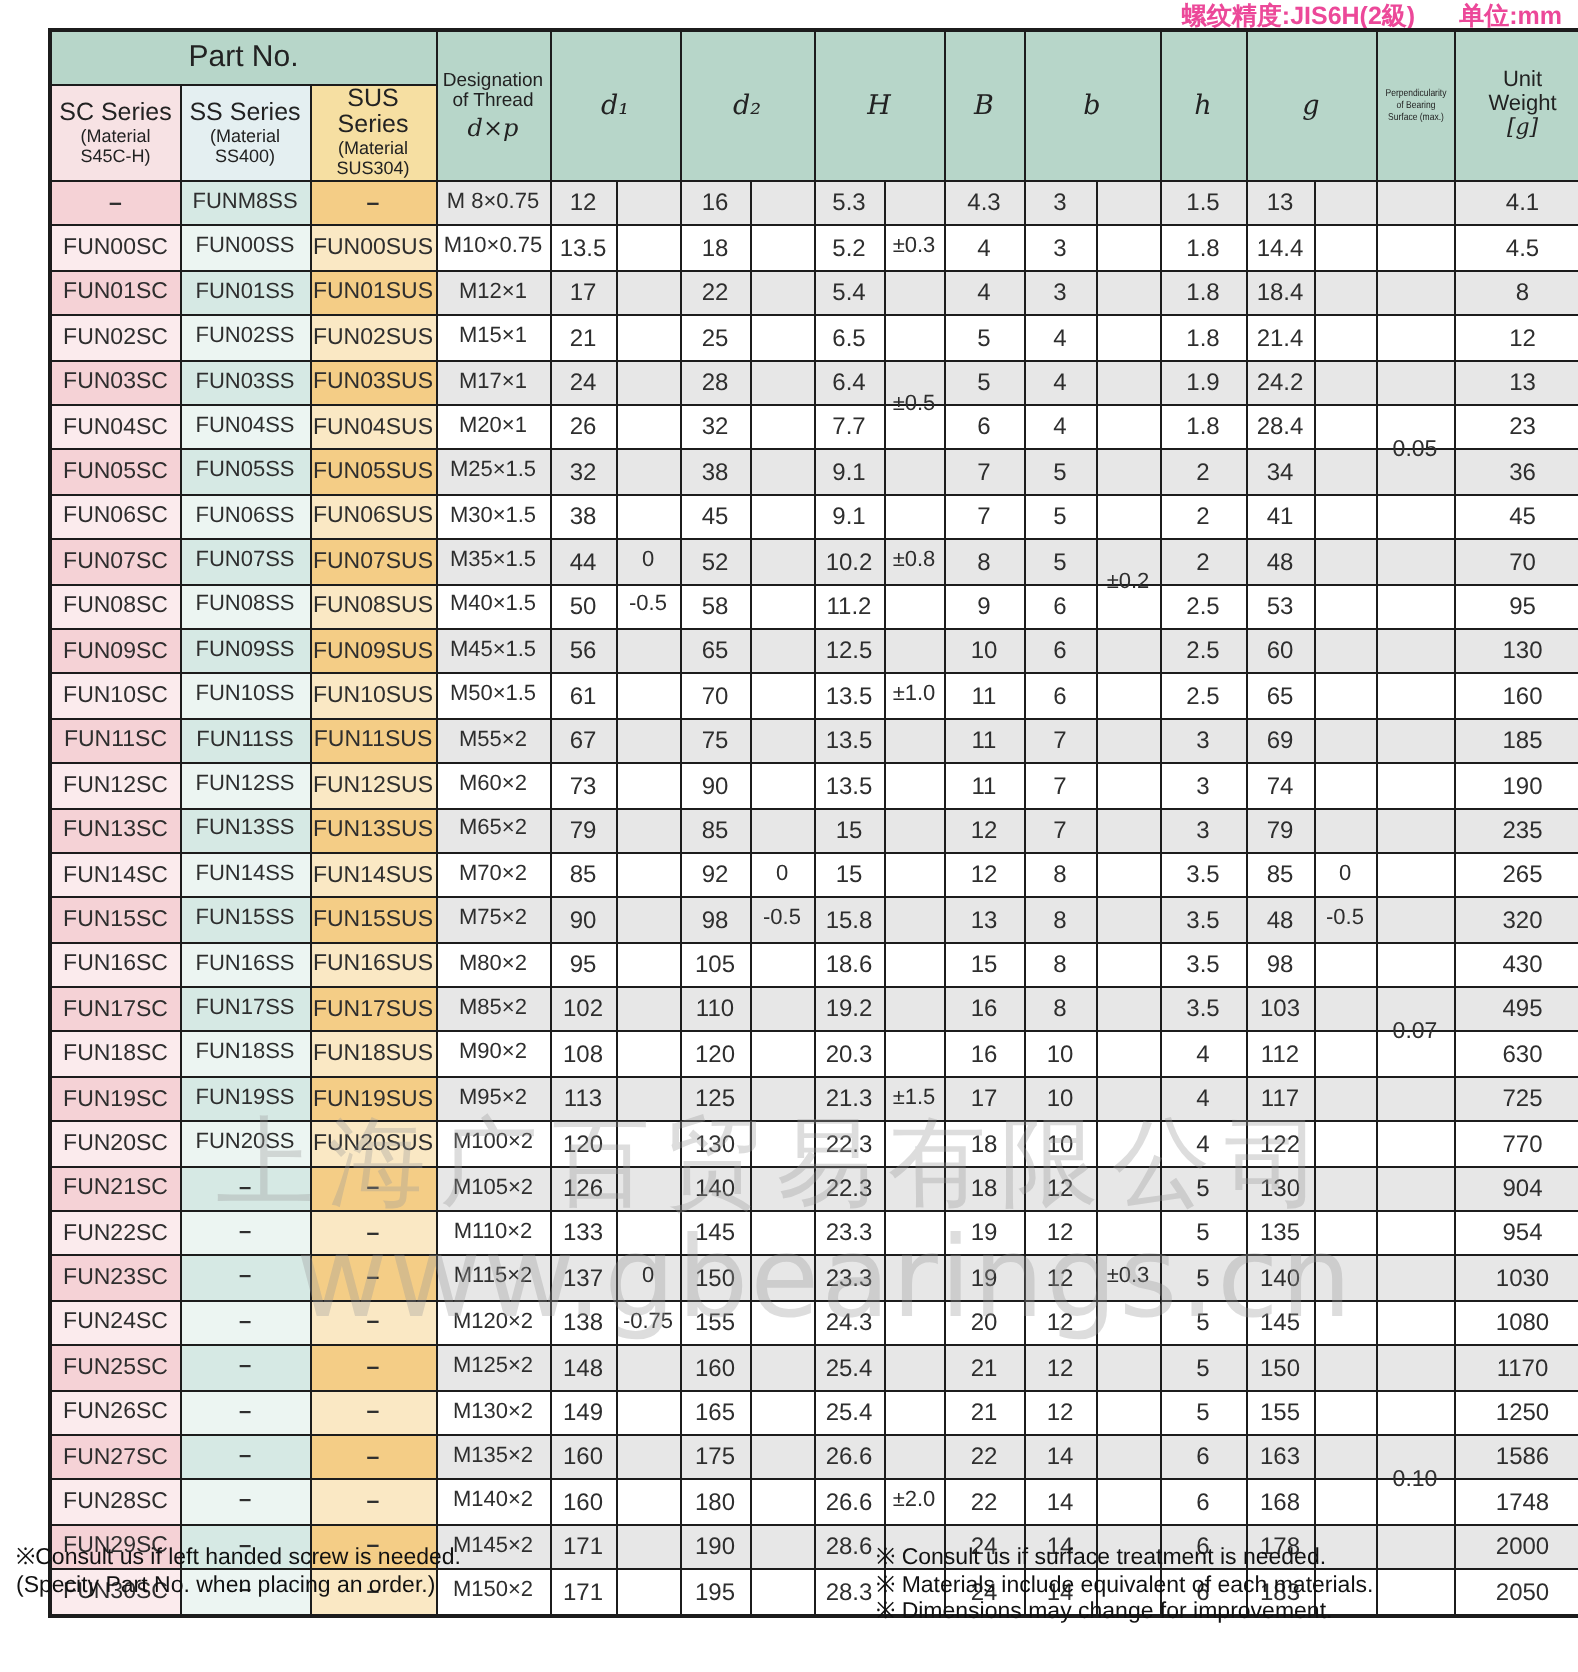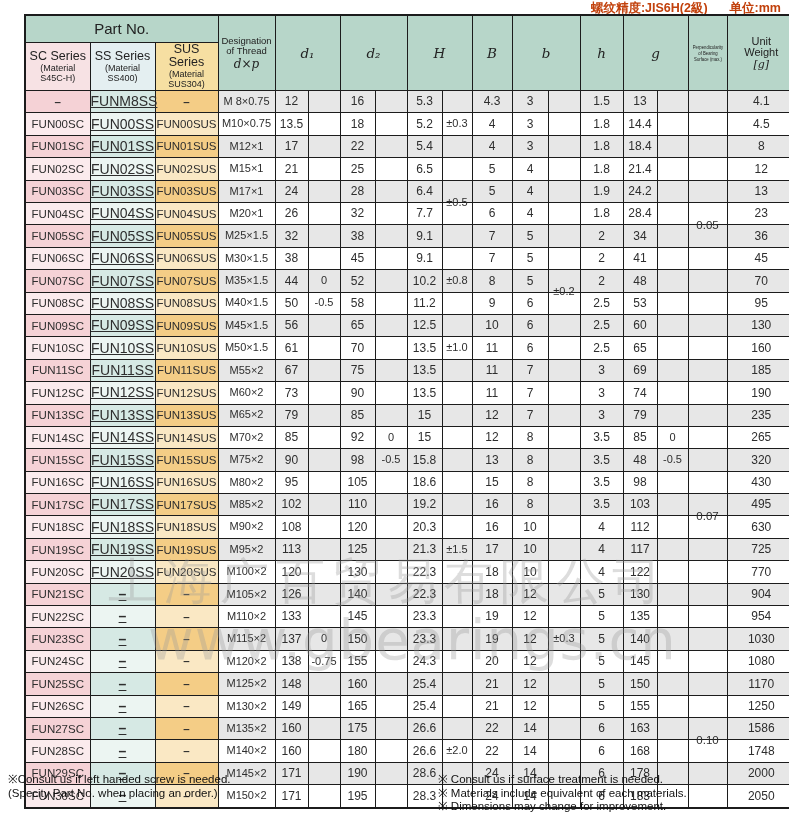--- a/index.html
+++ b/index.html
@@ -1,20 +1,20 @@
 <!DOCTYPE html>
 <html style="--teal: #b7d6c9; --sc-head: #f7e2e4; --ss-head: #e4eff1; --sus-head: #f6dfa2; --sc-odd: #f5d2d6; --sc-even: #fbebed; --ss-odd: #d6e9e4; --ss-even: #ecf5f2; --sus-odd: #f4cd86; --sus-even: #fae8c4; --stripe: #e7e7e7; --border: #1c1c1c; --wm: #9a9a9a;"><head>
 <meta charset="utf-8">
 <style>
   html,body{margin:0;padding:0;background:#fff;}
   #page{position:relative;width:789px;height:836px;background:#fff;overflow:hidden;
         font-family:"Liberation Sans",sans-serif;color:#2e2e2e;}
 
   
-  #title{position:absolute;top:0;right:8px;font-size:12.5px;font-weight:bold;color:#c2410c;
+  #title{position:absolute;top:0;right:8px;font-size:12.5px;font-weight:bold;color:#ec4899;
          white-space:nowrap;}
   #title .gap{display:inline-block;width:22px;}
 
   
   #spec-table{position:absolute;left:24px;top:14px;border-collapse:collapse;table-layout:fixed;
               width:771px;height:760px;border:2px solid var(--border);}
   #spec-table th,#spec-table td{border:1px solid var(--border);padding:0;overflow:visible;
               text-align:center;vertical-align:middle;line-height:1.05;}
 
   
@@ -30,21 +30,21 @@
   th.desig .dxp{font-family:"DejaVu Serif",serif;font-style:italic;font-size:12px;display:block;margin-top:2px;}
   th.dim{font-family:"DejaVu Serif",serif;font-style:italic;font-size:13.5px;}
   th.perp-h .perp-txt{display:block;font-size:5px;line-height:1.25;transform:scaleX(0.85);transform-origin:50% 50%;}
   th.unit-h{font-size:11px;line-height:1.15;}
   th.unit-h .ug{font-family:"DejaVu Serif",serif;font-style:italic;}
 
   
   tbody td{font-size:12px;height:21.4px;background:#fff;}
   tbody tr:nth-child(odd) td{background:var(--stripe);}
   tbody td.c-sc{font-size:11.5px;}
-  tbody td.c-ss{font-size:14px;text-decoration:underline;}
+  tbody td.c-ss{font-size:11px;}
   tbody td.c-sus{font-size:11.5px;}
   tbody tr:nth-child(odd)  td.c-sc{background:var(--sc-odd);}
   tbody tr:nth-child(even) td.c-sc{background:var(--sc-even);}
   tbody tr:nth-child(odd)  td.c-ss{background:var(--ss-odd);}
   tbody tr:nth-child(even) td.c-ss{background:var(--ss-even);}
   tbody tr:nth-child(odd)  td.c-sus{background:var(--sus-odd);}
   tbody tr:nth-child(even) td.c-sus{background:var(--sus-even);}
   tbody td.c-thread{text-align:left;padding-left:3px;font-size:11px;}
   tbody td.c-w{text-align:right;padding-right:9px;}
   tbody td .dash{font-weight:bold;}

